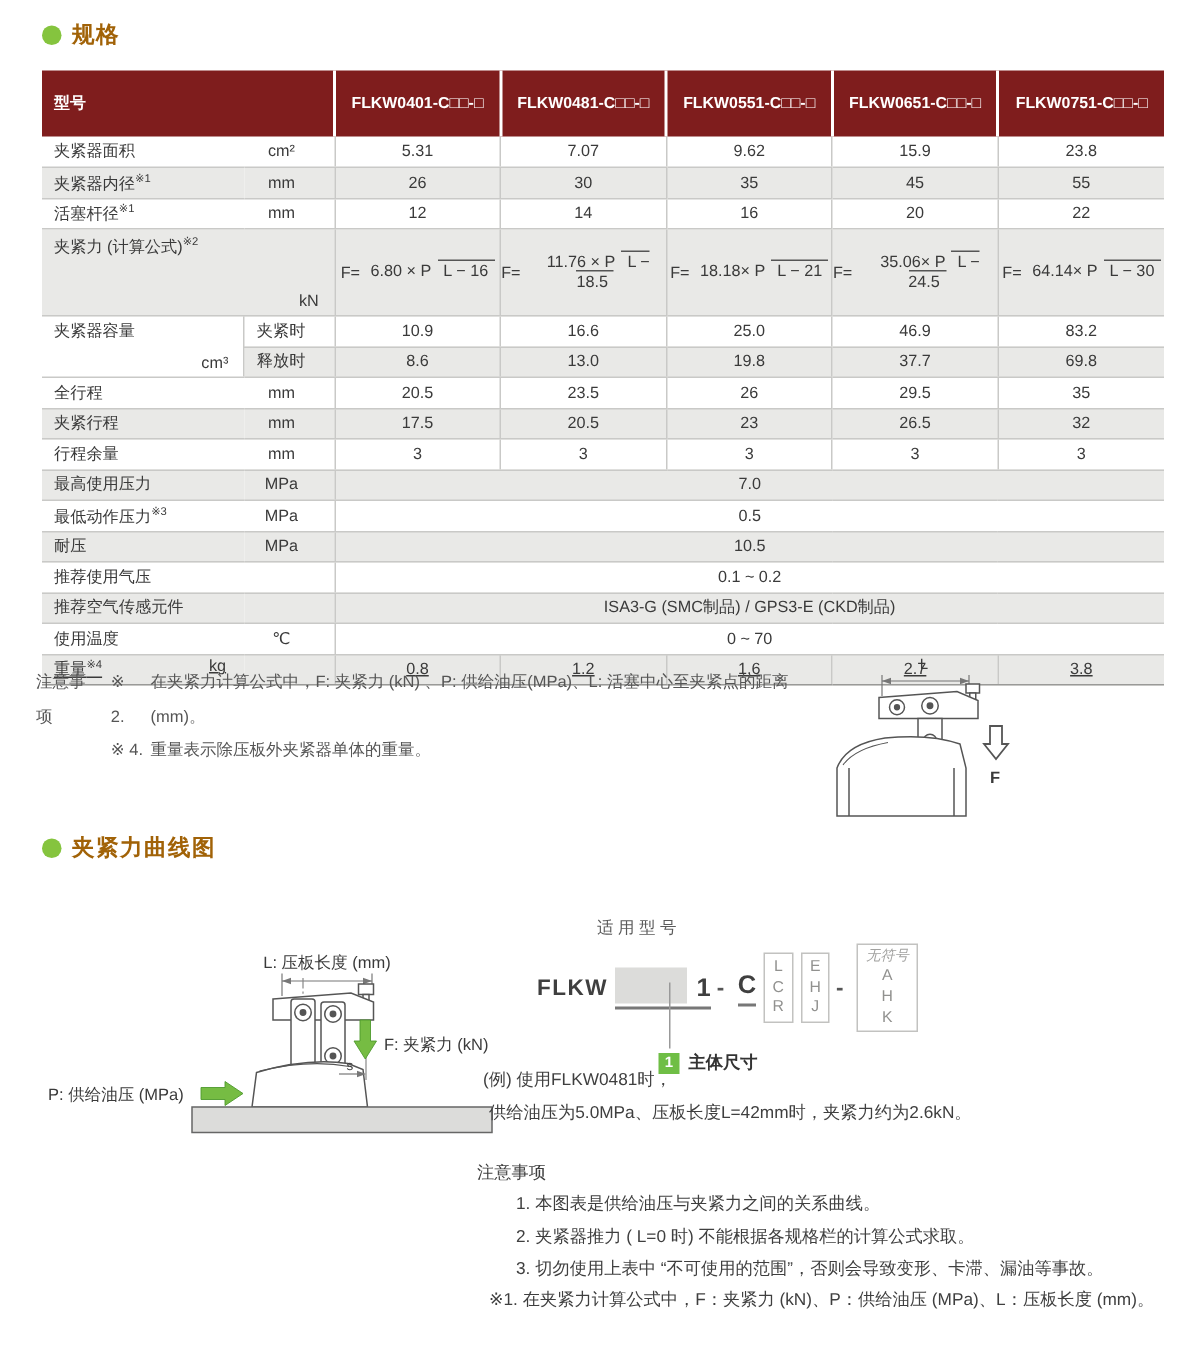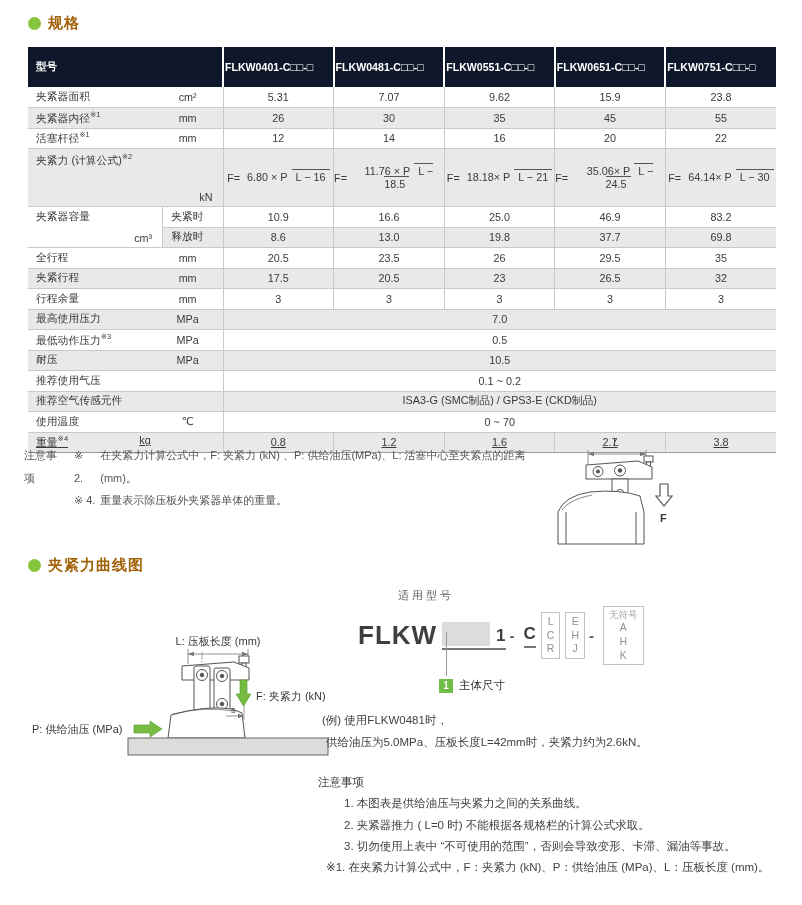--- a/index.html
+++ b/index.html
@@ -7,23 +7,23 @@
   body { font-family:"Liberation Sans","DejaVu Sans",sans-serif; color:#3a3a3a; position:relative; overflow:hidden; }
   .abs { position:absolute; }
 
   
   .sec-head { display:flex; align-items:center; gap:7px; }
   .sec-bullet { width:13px; height:13px; border-radius:50%; background:#85C43E; }
   .sec-title { font-size:15px; font-weight:bold; color:#a16207; letter-spacing:1px; }
 
   
   table.spec { border-collapse:collapse; table-layout:fixed; width:748px; font-size:10.8px; color:#3a3a3a; }
-  table.spec thead th { background:#0f172a; color:#fff; height:40px; font-weight:bold; font-size:10.6px; }
+  table.spec thead th { background:#7f1d1d; color:#fff; height:28px; font-weight:bold; font-size:10.6px; }
   th.mlabel { text-align:left; padding-left:8px; }
-  th.model { border-left:2px solid #fff; text-align:left; padding:0 1px; }
+  th.model { border-left:2px solid #fff; text-align:center; padding:16px 1px; }
   tbody td { height:20.5px; border-bottom:1px solid #c9c9c7; vertical-align:middle; }
   tbody tr.shade td { background:#E9E9E7; }
   tbody tr:last-child td { border-bottom:1.5px solid #9a9a98;text-decoration:underline; }
   td.lab { text-align:left; padding-left:8px; }
   td.unit { text-align:center; padding-right:10px; }
   td.sub { text-align:left; padding-left:8px; border-left:1px solid #c9c9c7; }
   td.data { text-align:center; border-left:1px solid #c9c9c7; }
   td.spanv { text-align:center; border-left:1px solid #c9c9c7; }
   sup.mk { font-size:7.5px; vertical-align:super; }
   td.vcell { height:58px; padding:0; }
@@ -35,37 +35,37 @@
   .fr .n { padding:0 4px 1px; }
   .fr .d { border-top:1px solid #555; padding:1px 4px 0; }
   td.wlab { background:#fff; }
   .wflex { display:flex; justify-content:space-between; padding:0 12px 0 8px; }
 
   
   .notes-top { display:flex; gap:6px; font-size:11px; color:#555; line-height:2.05; }
   .notes-top .nt-line { display:flex; gap:5px; }
 
   
-  .mc { width:280px; height:112px; position:relative; }
+  .mc { width:280px; height:112px; position:relative;margin-top:23px; }
   .mc-title { margin-left:40px; font-size:11px; color:#5a5a5a; letter-spacing:3px; }
   .mc-row { display:flex; align-items:center; margin-top:3px; }
-  .mc-prefix { font-size:26px; font-weight:bold; color:#3f3f3f; letter-spacing:1px; }
+  .mc-prefix { font-size:15px; font-weight:bold; color:#3f3f3f; letter-spacing:1px; }
   .mc-u { display:flex; align-items:flex-end; border-bottom:2px solid #777; padding-bottom:2px; margin-left:5px; }
   .mc-box { width:48px; height:24px; background:#DCDCDA; }
   .mc-seg { font-size:17px; font-weight:bold; color:#3f3f3f; margin-left:6px; }
   .mc-seg2 { margin-left:0; }
   .mc-dash { font-size:15px; font-weight:bold; color:#555; margin:0 4px; }
   .opt { display:flex; flex-direction:column; align-items:center; border:1px solid #c2c2c0; background:#fff;
          color:#91918f; font-size:10.5px; line-height:1.3; padding:2px 5px; margin-left:5px; }
-  .opt .hdr { font-size:9.5px; color:#a2a2a0; white-space:nowrap; }
+  .opt .hdr { font-size:9.5px; color:#a2a2a0; white-space:nowrap;font-style:italic; }
   .mc-line { position:absolute; left:88px; top:44px; height:44px; border-left:1px solid #999; }
   .mc-callout { position:absolute; left:81px; top:90px; display:flex; align-items:center; gap:6px; }
   .mc-num { width:14px; height:14px; background:#6FBE45; color:#fff; font-size:10px; font-weight:bold;
             display:flex; align-items:center; justify-content:center; }
-  .mc-callout-label { font-size:11.5px; font-weight:normal; color:#333; }
+  .mc-callout-label { font-size:11.5px; font-weight:bold; color:#333; }
 
   
   .example { font-size:11.5px; color:#3f3f3f; line-height:1.9; }
   .example .l2 { padding-left:4px; }
   .notes-bottom { font-size:11.5px; color:#3f3f3f; line-height:1.85; }
   .notes-bottom .nb-item { padding-left:26px; }
   .notes-bottom .nb-item.star { padding-left:8px; }
 
   svg text { font-family:"Liberation Sans","DejaVu Sans",sans-serif; fill:#3a3a3a; }
 </style>

